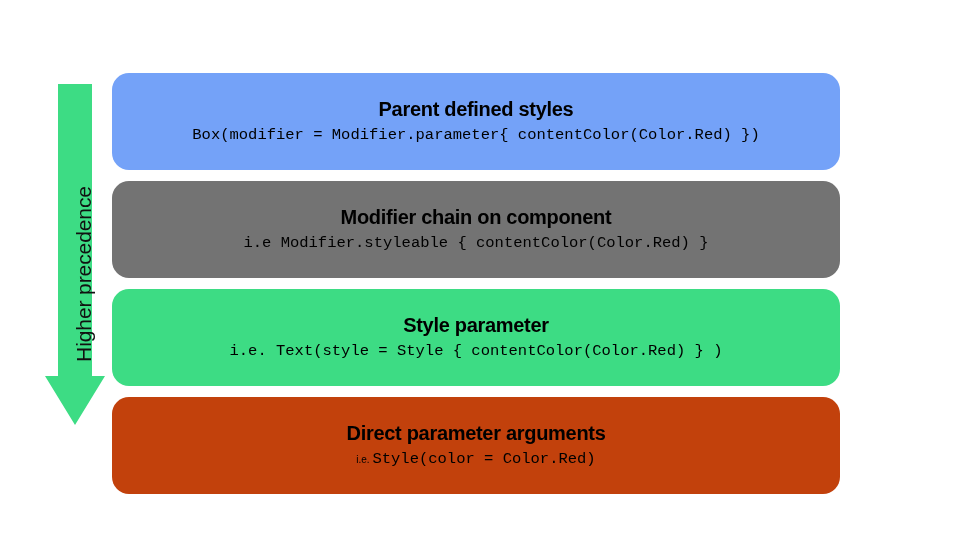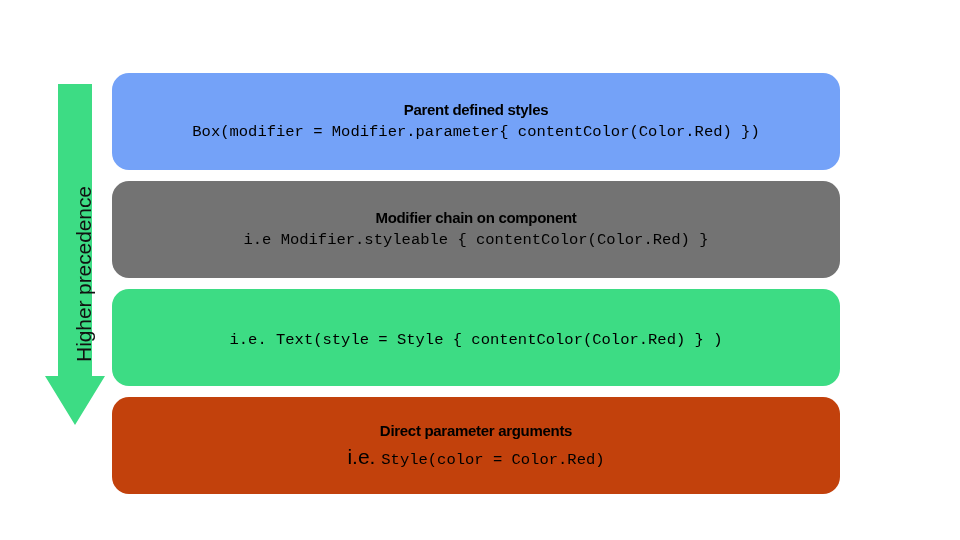--- a/index.html
+++ b/index.html
@@ -67,40 +67,40 @@
     flex-direction: column;
     align-items: center;
     justify-content: center;
     color: #000000;
   }
   .level-box:last-child {
     margin-bottom: 0;
   }
   .level-title {
     font-family: "Liberation Sans", sans-serif;
-    font-size: 15px;
+    font-size: 20px;
     font-weight: 700;
     line-height: 1.15;
     letter-spacing: -0.3px;
     text-align: center;
     white-space: nowrap;
   }
   .level-code {
     margin-top: 5px;
     font-family: "Liberation Mono", "DejaVu Sans Mono", monospace;
     font-size: 15.5px;
     font-weight: 400;
     line-height: 1.2;
     letter-spacing: 0px;
     text-align: center;
     white-space: nowrap;
   }
   .level-code .sans-prefix {
     font-family: "Liberation Sans", sans-serif;
-    font-size: 21px;
+    font-size: 10px;
   }
 </style>
 </head>
 <body>
 
 <div id="canvas">
 
   <div id="arrow-group">
     <svg id="arrow-svg" viewBox="0 0 64 390" xmlns="http://www.w3.org/2000/svg">
       <polygon points="14,0 48,0 48,292 61,292 31,341 1,292 14,292" fill="#3DDC84"></polygon>
@@ -115,20 +115,21 @@
       <div class="level-title">Parent defined styles</div>
       <div class="level-code">Box(modifier = Modifier.parameter{ contentColor(Color.Red) })</div>
     </div>
 
     <div class="level-box" style="background:#737373;">
       <div class="level-title">Modifier chain on component</div>
       <div class="level-code">i.e Modifier.styleable { contentColor(Color.Red) }</div>
     </div>
 
     <div class="level-box" style="background:#3DDC84;">
+      <div class="level-title">Style parameter</div>
       <div class="level-code">i.e. Text(style = Style { contentColor(Color.Red) } )</div>
     </div>
 
     <div class="level-box" style="background:#c2410c;">
       <div class="level-title">Direct parameter arguments</div>
       <div class="level-code"><span class="sans-prefix">i.e. </span><span>Style(color = Color.Red)</span></div>
     </div>
 
   </div>
 </div>

